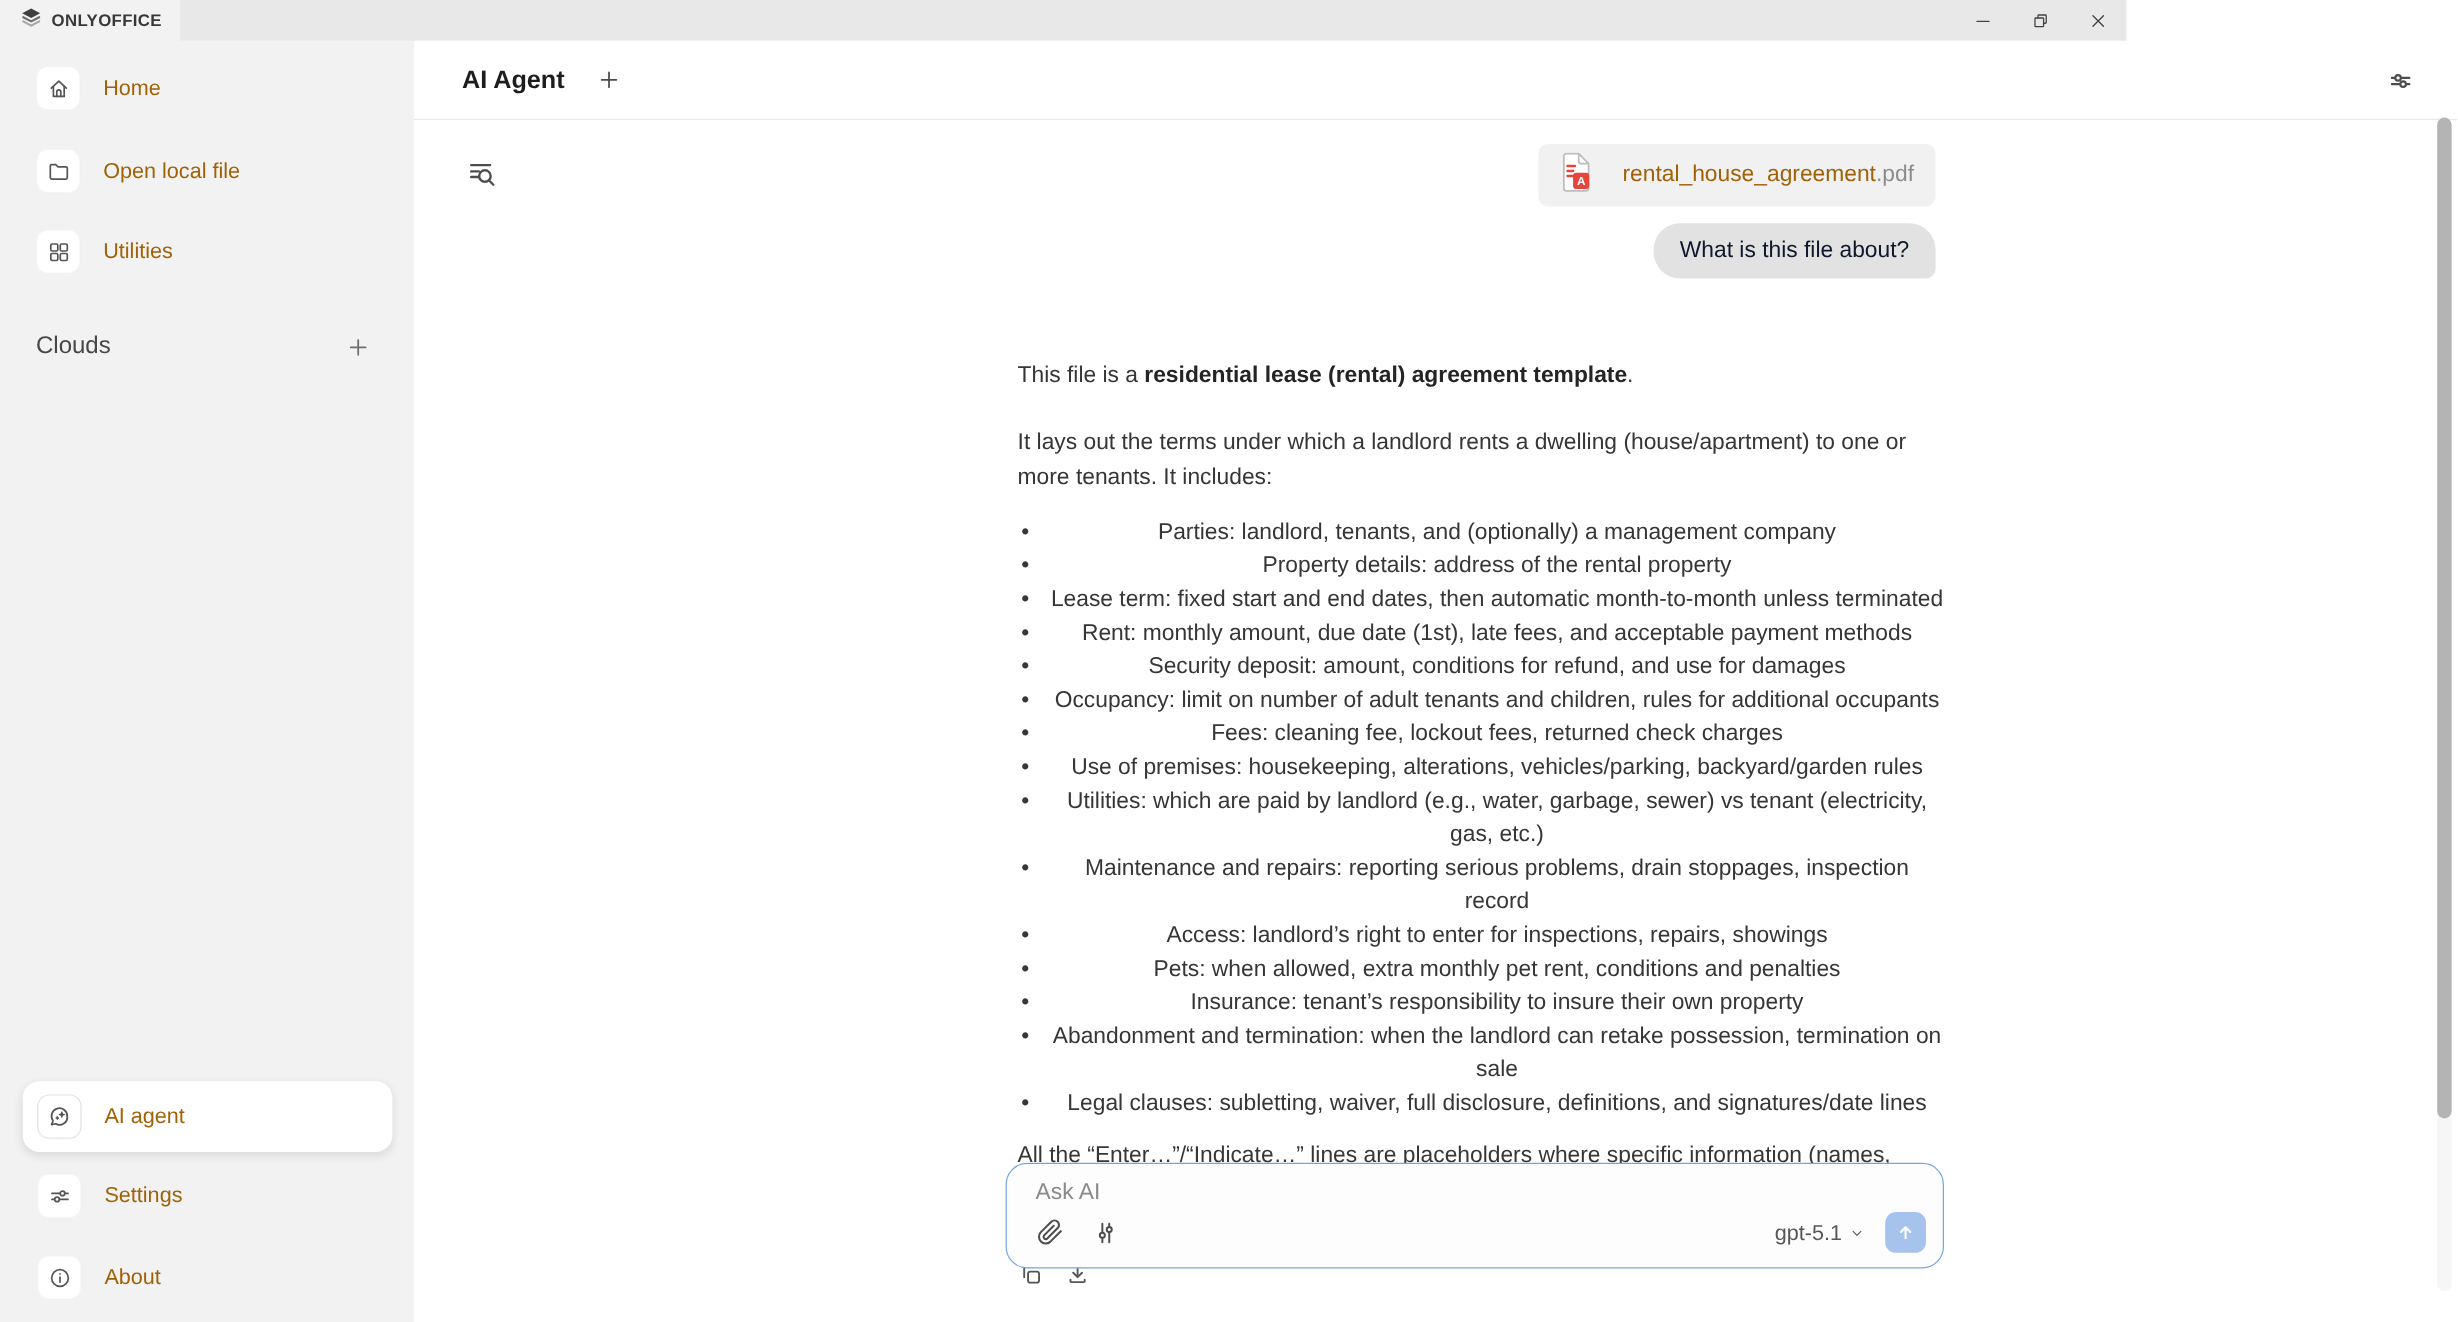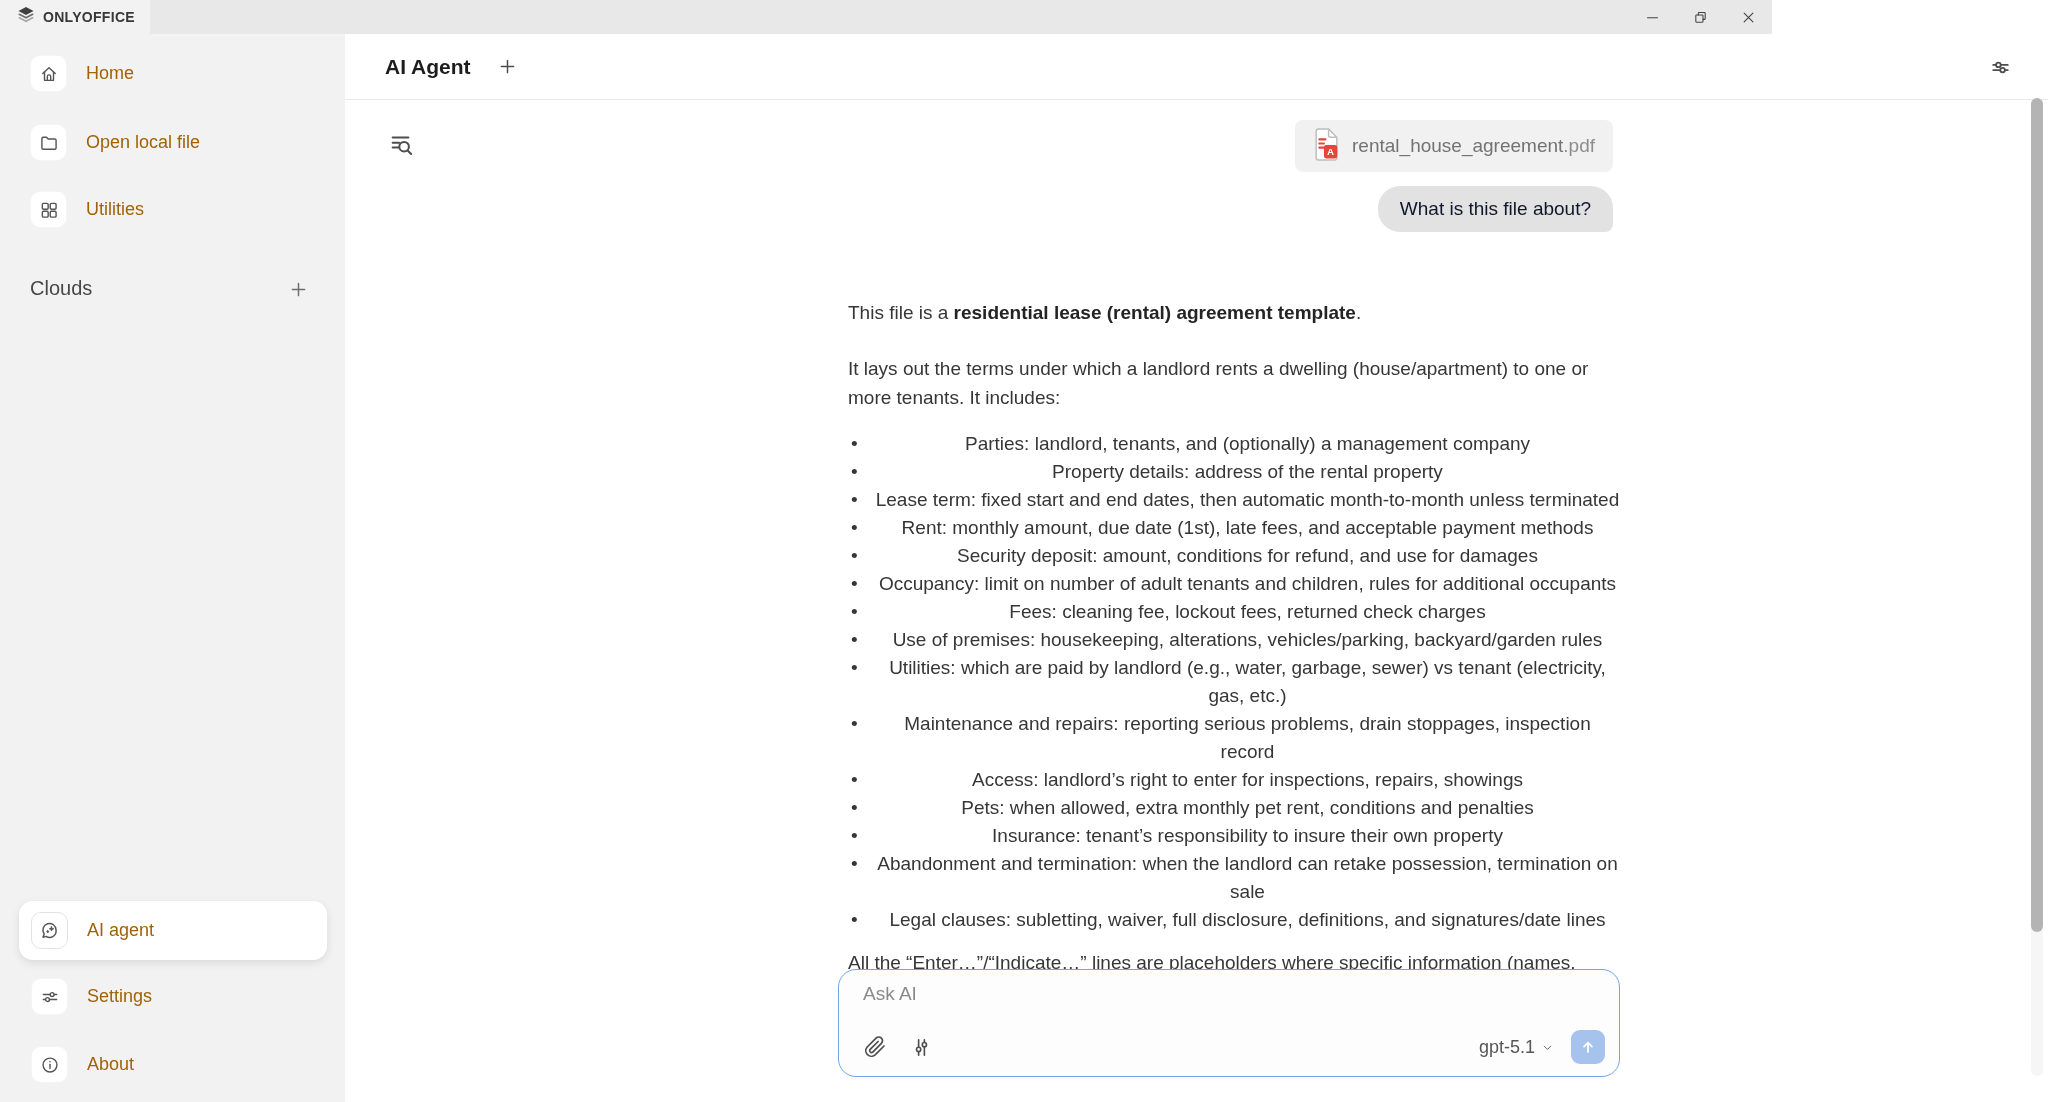--- a/index.html
+++ b/index.html
@@ -33,39 +33,39 @@
   
   .main { position:absolute; left:345px; top:34px; width:1703px; height:1068px; background:#fff; }
   .main-header { position:relative; height:66px; border-bottom:1px solid #e8e8e8; display:flex; align-items:center; padding-left:40px; }
   .page-title { font-size:21px; font-weight:bold; color:#1d1d1d; }
   .new-chat-btn { margin-left:26px; color:#4d4d4d; display:flex; cursor:default; }
   .header-filter { position:absolute; right:35px; top:21px; color:#4d4d4d; cursor:default; }
   .search-chats { position:absolute; left:43px; top:98px; color:#4d4d4d; cursor:default; }
 
   .file-chip { position:absolute; right:435px; top:86px; height:52px; background:#f1f1f1; border-radius:8px;
                display:flex; align-items:center; gap:12px; padding:0 18px; cursor:default; }
-  .file-name { font-size:19px; color:#737373; }
+  .file-name { font-size:19px; color:#a16207;margin-left:13px; }
   .file-ext { font-size:19px; color:#8d8d8d; }
 
   .user-bubble { position:absolute; right:435px; top:152px; background:#e2e2e2; border-radius:22px 22px 8px 22px;
                  padding:12px 22px; font-size:19px; color:#0f172a; }
 
   .response { position:absolute; left:503px; top:264px; width:772px; font-size:19px; color:#363636; }
   .response p { line-height:29px; }
   .p-intro { margin-bottom:27px; }
   .p-intro b { color:#242424; }
   .p-overview { margin-bottom:18px; }
   .response ul { list-style:none; padding-left:3px; margin-bottom:14px;text-align:center; }
   .response li { line-height:28px; padding-left:24px; position:relative; }
   .response li::before { content:"•"; position:absolute; left:0; color:#363636; }
   .actions { display:flex; gap:17px; margin-top:16px; color:#555; }
   .action-btn { display:flex; cursor:default; }
 
   
-  .composer { position:absolute; left:493px; top:935px; width:782px; height:108px; background:#fdfdfe;
+  .composer { position:absolute; left:493px; top:935px; width:782px; height:88px; background:#fdfdfe;
               border:1.5px solid #72a5e2; border-radius:18px; padding:13px 16px 12px 24px; }
   .composer textarea { width:100%; height:32px; border:none; outline:none; background:transparent; resize:none;
                        font-family:"Liberation Sans", sans-serif; font-size:19px; color:#333; }
   .composer textarea::placeholder { color:#8a8a8a; }
   .composer-row { position:absolute; left:24px; right:14px; bottom:12px; display:flex; align-items:center; }
   .clip-btn { color:#4d4d4d; display:flex; cursor:default; }
   .tune-btn { color:#4d4d4d; display:flex; margin-left:23px; cursor:default; }
   .model-select { margin-left:auto; display:flex; align-items:center; gap:6px; color:#565656; font-size:18px; cursor:default; }
   .send-btn { margin-left:17px; width:34px; height:34px; border:none; border-radius:9px; background:#a6c3ed;
               display:flex; align-items:center; justify-content:center; cursor:default; }

